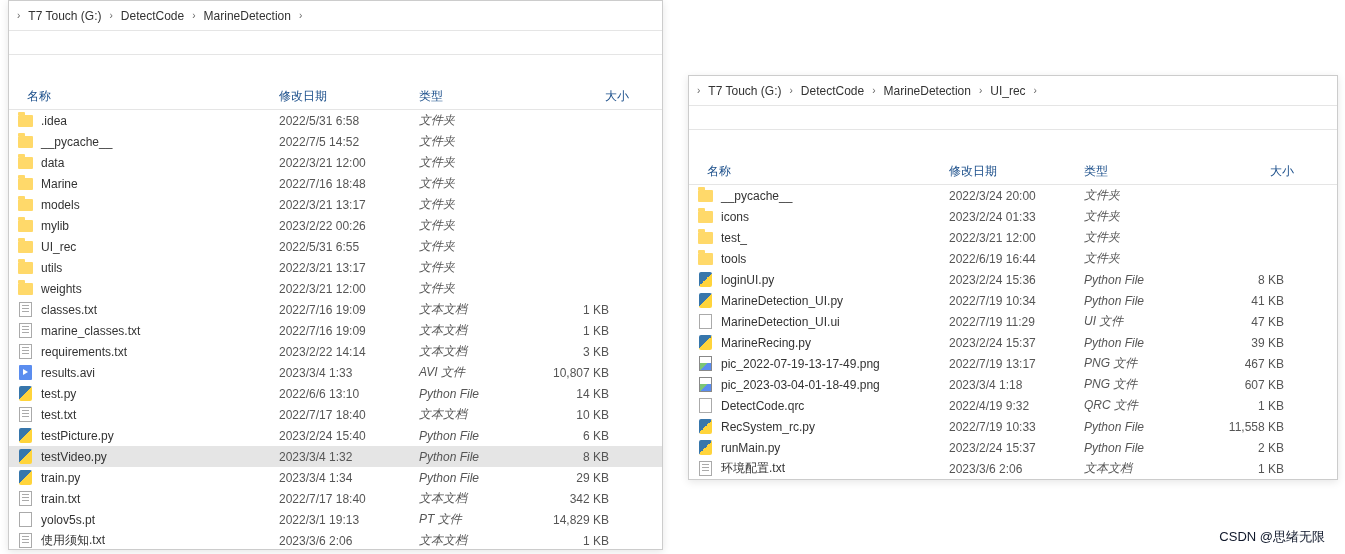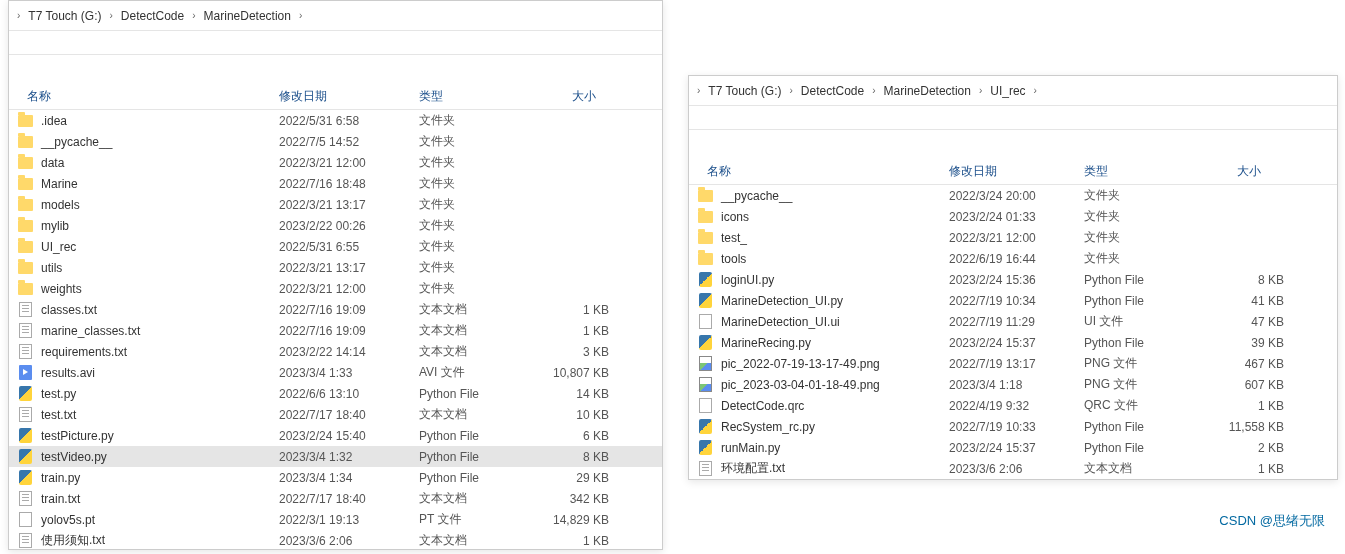--- a/index.html
+++ b/index.html
@@ -35,37 +35,37 @@
     .columns {
       display: flex;
       border-bottom: 1px solid #e5e5e5;
       padding: 4px 0;
       color: #1a4e8a;
       margin-top: 29px;
     }
     .columns .col-name { flex: 0 0 270px; padding-left: 18px; }
     .columns .col-date { flex: 0 0 140px; }
     .columns .col-type { flex: 0 0 120px; }
-    .columns .col-size { flex: 0 0 90px; text-align: center; }
+    .columns .col-size { flex: 0 0 90px; text-align: right; }
     .window-right .columns .col-name { flex: 0 0 260px; }
     .window-right .columns .col-date { flex: 0 0 135px; }
     .window-right .columns .col-type { flex: 0 0 120px; }
     .window-right .columns .col-size { flex: 0 0 90px; }
     .rows { }
     .row {
       display: flex;
       align-items: center;
       padding: 2px 0;
       height: 21px;
     }
     .row.selected { background: #e5e5e5; }
     .row .icon-cell { width: 32px; display: flex; justify-content: center; }
     .row .name { flex: 0 0 238px; color: #333; }
     .row .date { flex: 0 0 140px; color: #555; }
-    .row .type { flex: 0 0 120px; color: #555; }
+    .row .type { flex: 0 0 120px; color: #555; font-style: italic; }
     .row .size { flex: 0 0 80px; color: #555; text-align: right; padding-right: 10px; }
     .window-right .row .name { flex: 0 0 228px; }
     .window-right .row .date { flex: 0 0 135px; }
     .window-right .row .type { flex: 0 0 120px; }
     .window-right .row .size { flex: 0 0 90px; text-align: right; padding-right: 10px; }
     .folder-icon {
       width: 15px; height: 12px; background: #ffd96a; border-radius: 1px; position: relative;
     }
     .folder-icon::before { content:''; position:absolute; top:-3px; left:0; width:7px; height:3px; background:#ffd96a; border-radius:1px 1px 0 0; }
     .txt-icon {
@@ -86,21 +86,21 @@
     .pt-icon {
       width: 13px; height: 15px; background: #fff; border: 1px solid #aaa;
     }
     .ui-icon {
       width: 13px; height: 15px; background: #fff; border: 1px solid #aaa; position: relative;
     }
     .qrc-icon {
       width: 13px; height: 15px; background: #fff; border: 1px solid #aaa;
     }
     .watermark {
-      position: absolute; right: 20px; bottom: 24px; color: #0369a1; font-size: 13px;
+      position: absolute; right: 20px; bottom: 8px; color: #0f172a; font-size: 13px;
     }
   </style>
 </head>
 <body>
 
 <div class="window window-left">
   <div class="breadcrumb">
     <span class="chev">›</span>
     <span class="crumb">T7 Touch (G:)</span>
     <span class="chev">›</span>

